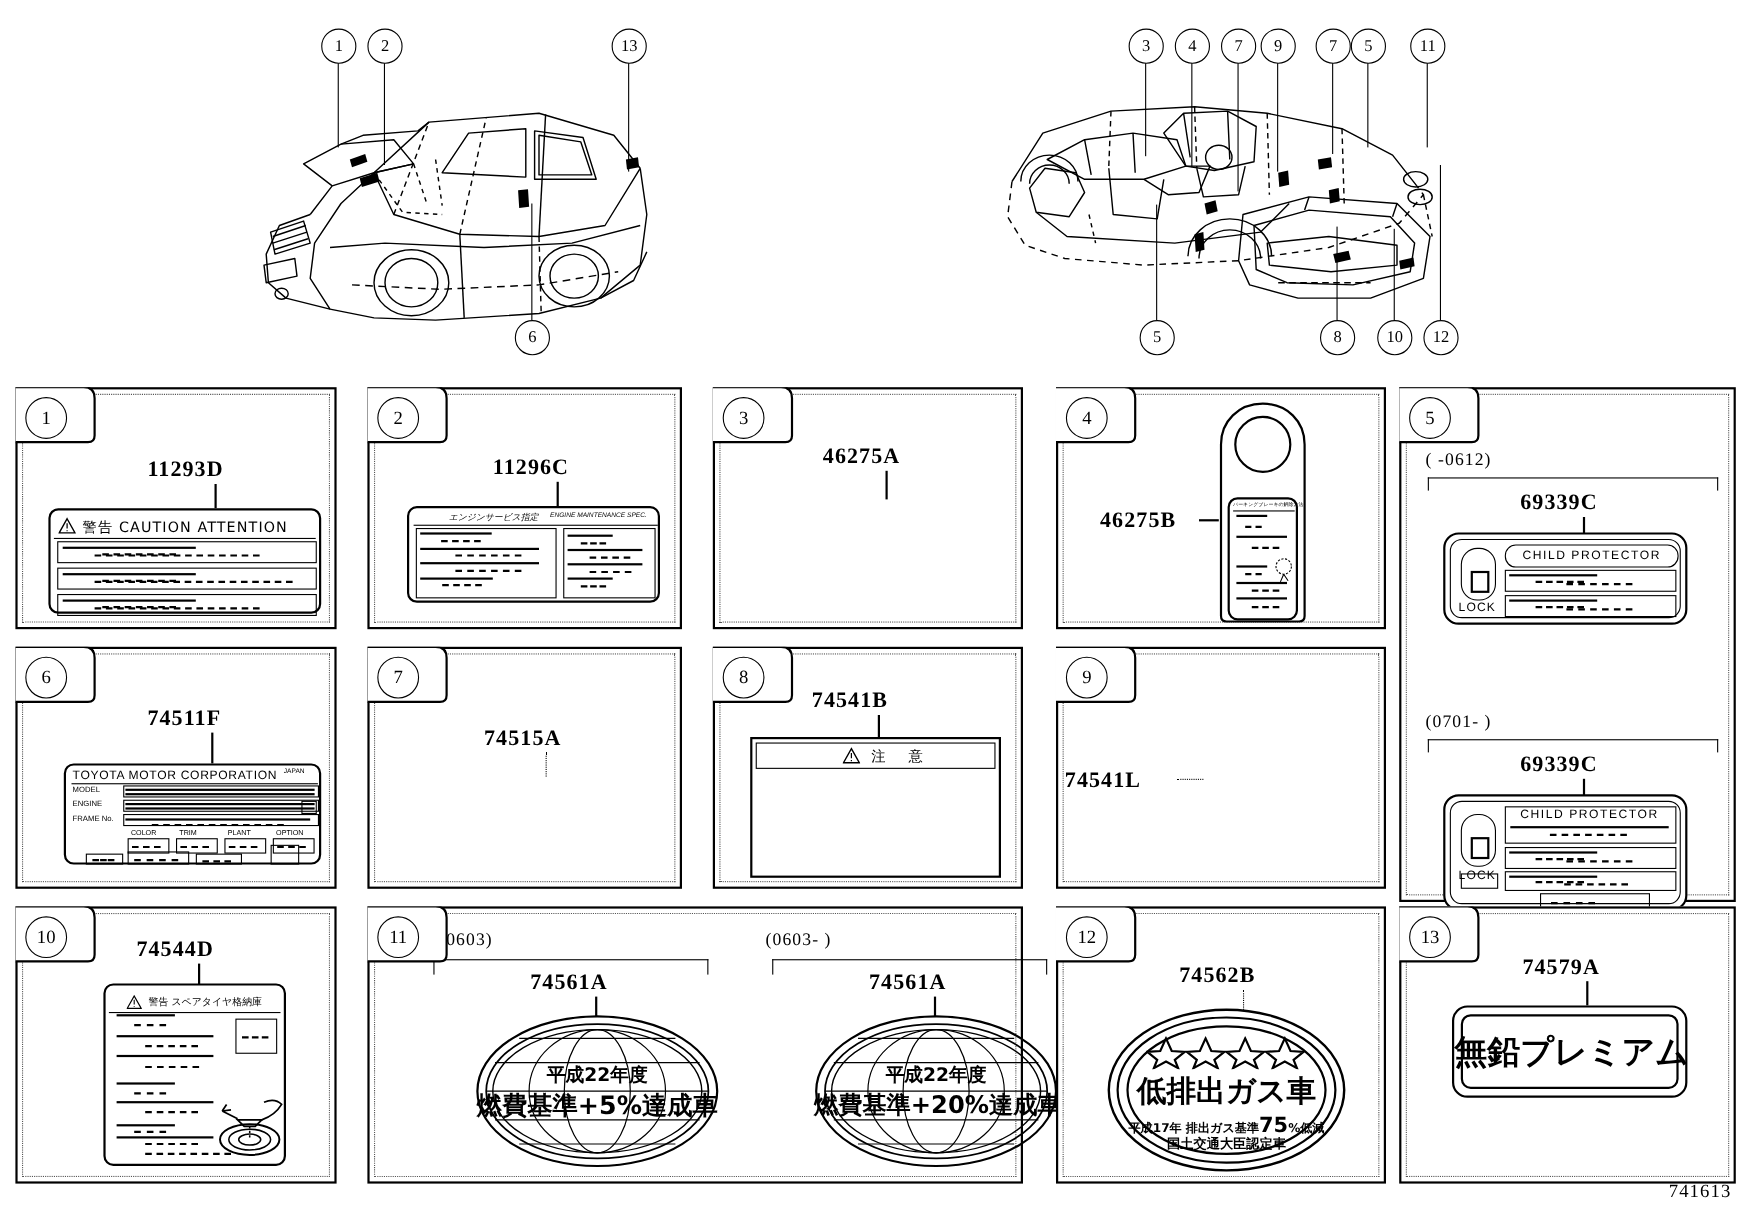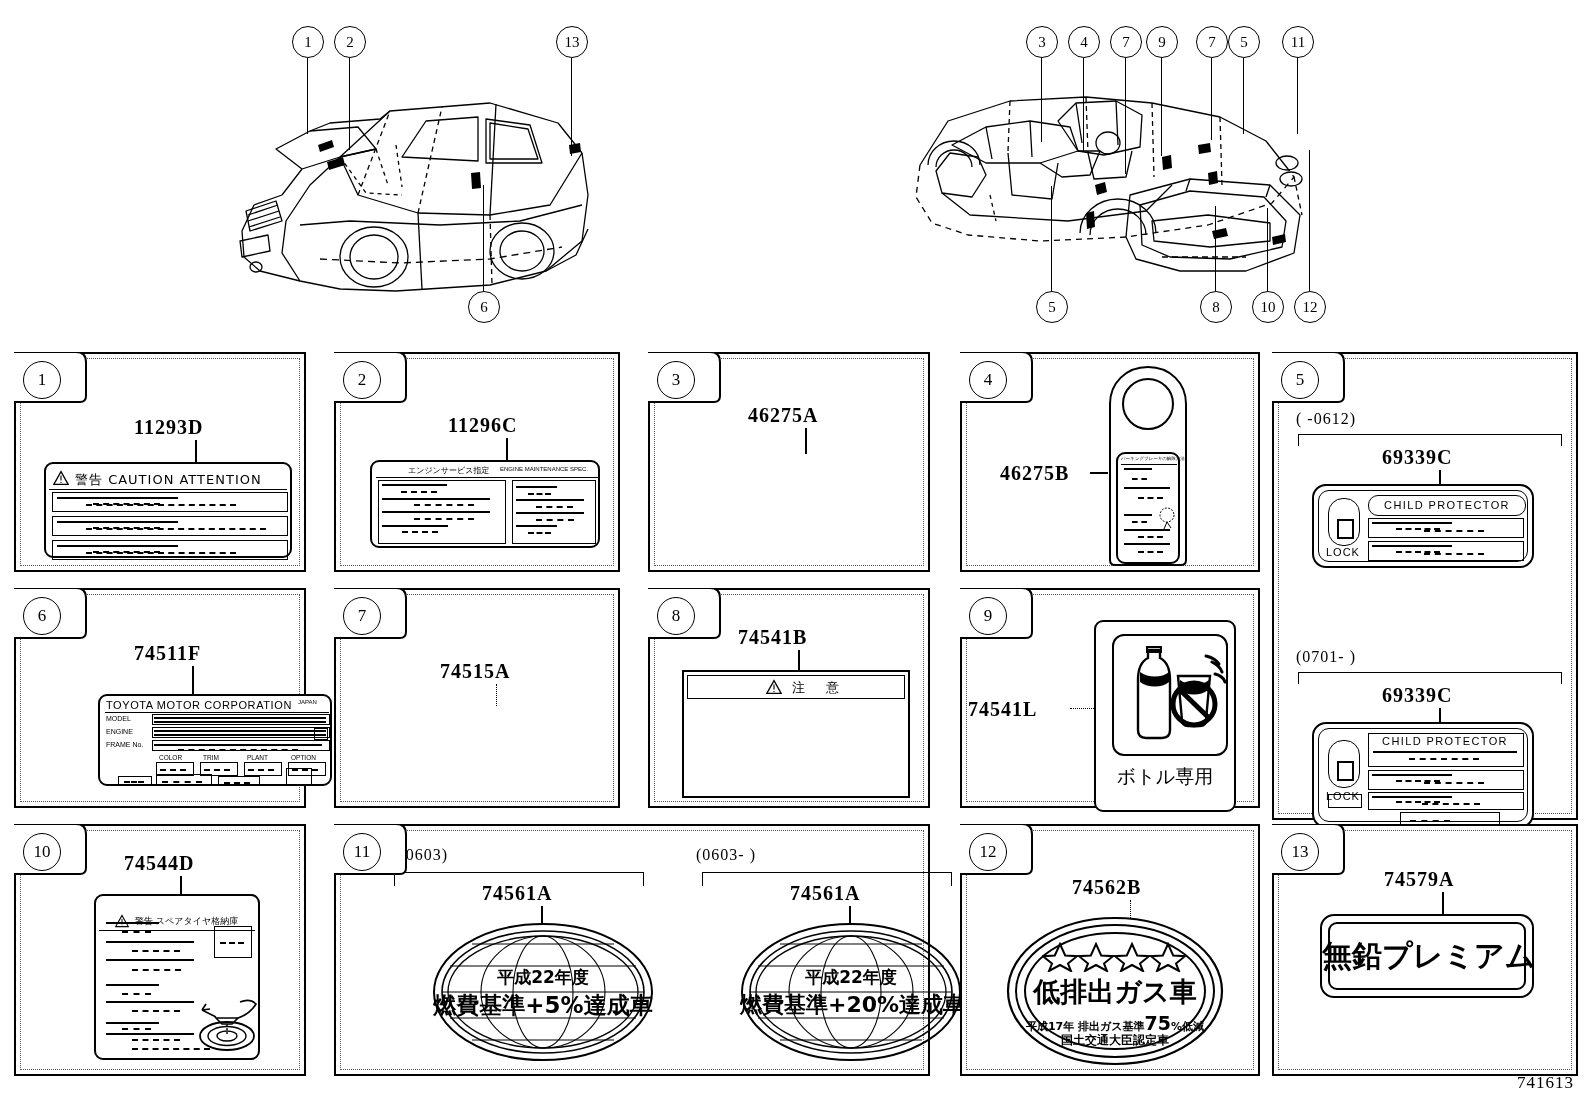--- a/index.html
+++ b/index.html
@@ -229,21 +229,21 @@
     <div class="panel" style="left: 334px; top: 22px; width: 286px; height: 220px;">
       <div class="panel-inner"></div>
       <div class="idx">
         <svg width="80" height="60" viewBox="0 0 80 60">
           <path d="M0 0 L62 0 Q72 0 72 10 L72 44 Q72 50 66 50 L0 50" fill="#fff" stroke="#000" stroke-width="2"></path>
         </svg>
         <div class="num">2</div>
       </div>
       <div class="txt" style="left: 112px; top: 60px; font-family: &quot;Liberation Serif&quot;, serif; font-weight: bold; font-size: 20px; letter-spacing: 1px;">11296C</div>
       <div class="tick" style="left: 170px; top: 84px; height: 22px;"></div>
-      <div class="sheet rnd" style="left: 34px; top: 106px; width: 230px; height: 88px;">
+      <div class="sheet rnd" style="left: 34px; top: 106px; width: 230px; height: 88px; font-style: italic;">
         <div class="txt" style="left: 36px; top: 3px; font-size: 8px; font-family: &quot;DejaVu Sans&quot;, sans-serif;">エンジンサービス指定</div>
         <div class="txt" style="left: 128px; top: 4px; font-size: 6px; font-family: &quot;Liberation Sans&quot;, sans-serif;">ENGINE MAINTENANCE SPEC.</div>
         <div class="rule" style="left: 4px; top: 15px; width: 222px; height: 1.4px;"></div>
         <div class="box" style="left: 6px; top: 18px; width: 128px; height: 64px;"></div>
         <div class="box" style="left: 140px; top: 18px; width: 84px; height: 64px;"></div>
         <div class="rule" style="left: 10px; top: 22px; width: 64.9px; height: 2px;"></div>
         <div class="dash" style="left: 29.47px; top: 28.75px; width: 35.695px;"></div>
         <div class="rule" style="left: 10px; top: 35.5px; width: 107.681px; height: 2px;"></div>
         <div class="dash" style="left: 42.3042px; top: 42.25px; width: 59.2244px;"></div>
         <div class="rule" style="left: 10px; top: 49px; width: 108.095px; height: 2px;"></div>
@@ -365,21 +365,21 @@
     <div class="panel" style="left: 14px; top: 258px; width: 292px; height: 220px;">
       <div class="panel-inner"></div>
       <div class="idx">
         <svg width="80" height="60" viewBox="0 0 80 60">
           <path d="M0 0 L62 0 Q72 0 72 10 L72 44 Q72 50 66 50 L0 50" fill="#fff" stroke="#000" stroke-width="2"></path>
         </svg>
         <div class="num">6</div>
       </div>
       <div class="txt" style="left: 118px; top: 52px; font-family: &quot;Liberation Serif&quot;, serif; font-weight: bold; font-size: 20px; letter-spacing: 1px;">74511F</div>
       <div class="tick" style="left: 176px; top: 76px; height: 28px;"></div>
-      <div class="sheet rnd" style="left: 42px; top: 104px; width: 234px; height: 92px; margin-left: 40px;">
+      <div class="sheet rnd" style="left: 42px; top: 104px; width: 234px; height: 92px;">
         <div class="txt" style="left: 6px; top: 3px; font-size: 11px; letter-spacing: 0.6px; font-family: &quot;Liberation Sans&quot;, sans-serif;">TOYOTA MOTOR CORPORATION</div>
         <div class="txt" style="left: 198px; top: 3px; font-size: 6px; font-family: &quot;Liberation Sans&quot;, sans-serif;">JAPAN</div>
         <div class="rule" style="left: 5px; top: 16px; width: 224px; height: 1.4px;"></div>
         <div class="txt" style="left: 6px; top: 19px; font-size: 7px; font-family: &quot;Liberation Sans&quot;, sans-serif;">MODEL</div>
         <div class="box" style="left: 52px; top: 18px; width: 178px; height: 11px;"></div>
         <div class="rule" style="left: 54px; top: 21px; width: 172px; height: 1.6px;"></div>
         <div class="rule" style="left: 54px; top: 25px; width: 172px; height: 1.6px;"></div>
         <div class="txt" style="left: 6px; top: 32px; font-size: 7px; font-family: &quot;Liberation Sans&quot;, sans-serif;">ENGINE</div>
         <div class="box" style="left: 52px; top: 31px; width: 178px; height: 11px;"></div>
         <div class="rule" style="left: 54px; top: 34px; width: 172px; height: 1.6px;"></div>
@@ -444,48 +444,33 @@
     <div class="panel" style="left: 960px; top: 258px; width: 300px; height: 220px;">
       <div class="panel-inner"></div>
       <div class="idx">
         <svg width="80" height="60" viewBox="0 0 80 60">
           <path d="M0 0 L62 0 Q72 0 72 10 L72 44 Q72 50 66 50 L0 50" fill="#fff" stroke="#000" stroke-width="2"></path>
         </svg>
         <div class="num">9</div>
       </div>
       <div class="txt" style="left: 6px; top: 108px; font-family: &quot;Liberation Serif&quot;, serif; font-weight: bold; font-size: 20px; letter-spacing: 1px;">74541L</div>
       <div class="tick" style="left: 108px; top: 118px; width: 24px; height: 1.6px; background: none; border-top: 1.6px dotted rgb(0, 0, 0);"></div>
-      <div class="sheet rnd" style="left: 132px; top: 30px; width: 142px; height: 192px;">
-        <div style="position: absolute; left: 16px; top: 12px; width: 112px; height: 118px; border: 2.4px solid rgb(0, 0, 0); border-radius: 12px;">
-          <div style="position: absolute; left: 0px; top: 0px; width: 112px; height: 118px;"><svg width="112" height="118" viewBox="0 0 112 118">
-              <path d="M34 14 L46 14 L46 22 C54 26 56 34 56 44 L56 94 Q56 102 48 102 L32 102 Q24 102 24 94 L24 44 C24 34 26 26 34 22 Z" fill="#fff" stroke="#000" stroke-width="2.4"></path>
-              <path d="M33 11 h14 v5 h-14 z" fill="none" stroke="#000" stroke-width="2"></path>
-              <path d="M26 36 C34 42 48 42 55 36 L55 46 C48 52 34 52 26 46 Z" fill="#000"></path>
-              <path d="M64 40 L96 40 L92 84 Q92 90 86 90 L74 90 Q68 90 68 84 Z" fill="#fff" stroke="#000" stroke-width="2.4"></path>
-              <path d="M66 44 C74 50 88 50 95 44 L94 54 C87 60 73 60 65 54 Z" fill="#000"></path>
-              <circle cx="80" cy="68" r="21" fill="none" stroke="#000" stroke-width="5"></circle>
-              <path d="M66 54 L95 82" stroke="#000" stroke-width="5"></path>
-              <path d="M98 26 q8 4 10 10 M92 20 q9 2 13 8 M101 38 q8 2 10 8" stroke="#000" stroke-width="3" fill="none" stroke-linecap="round"></path>
-            </svg></div>
-        </div>
-        <div class="txt" style="left: 0px; top: 142px; width: 138px; text-align: center; font-size: 19px; font-family: &quot;DejaVu Sans&quot;, sans-serif;">ボトル専用</div>
-      </div>
     </div>
     <div class="panel" style="left: 14px; top: 494px; width: 292px; height: 252px;">
       <div class="panel-inner"></div>
       <div class="idx">
         <svg width="80" height="60" viewBox="0 0 80 60">
           <path d="M0 0 L62 0 Q72 0 72 10 L72 44 Q72 50 66 50 L0 50" fill="#fff" stroke="#000" stroke-width="2"></path>
         </svg>
         <div class="num">10</div>
       </div>
       <div class="txt" style="left: 108px; top: 26px; font-family: &quot;Liberation Serif&quot;, serif; font-weight: bold; font-size: 20px; letter-spacing: 1px;">74544D</div>
       <div class="tick" style="left: 164px; top: 50px; height: 20px;"></div>
       <div class="sheet rnd" style="left: 78px; top: 68px; width: 166px; height: 166px;">
-        <div style="position: absolute; left: 3px; top: 17px; right: 3px; height: 17px; border-bottom: 1.6px solid rgb(0, 0, 0); text-align: center;">
+        <div style="position: absolute; left: 3px; top: 7px; right: 3px; height: 17px; border-bottom: 1.6px solid rgb(0, 0, 0); text-align: center;">
           <div style="position: absolute; left: 16px; top: 1px; width: 14px; height: 14px;"><svg width="14" height="14" viewBox="0 0 20 18">
               <path d="M10 1 L19 17 L1 17 Z" fill="none" stroke="#000" stroke-width="1.6"></path>
               <path d="M10 6 L10 12 M10 14 L10 15.2" stroke="#000" stroke-width="1.4"></path>
             </svg></div>
           <div class="txt" style="left: 36px; top: 2px; font-size: 9px; font-family: &quot;DejaVu Sans&quot;, sans-serif;">警告  スペアタイヤ格納庫</div>
         </div>
         <div class="rule" style="left: 10px; top: 26px; width: 52.8px; height: 2px;"></div>
         <div class="dash" style="left: 25.84px; top: 35.3333px; width: 29.04px;"></div>
         <div class="rule" style="left: 10px; top: 44.6667px; width: 87.6046px; height: 2px;"></div>
         <div class="dash" style="left: 36.2814px; top: 54px; width: 48.1825px;"></div>

